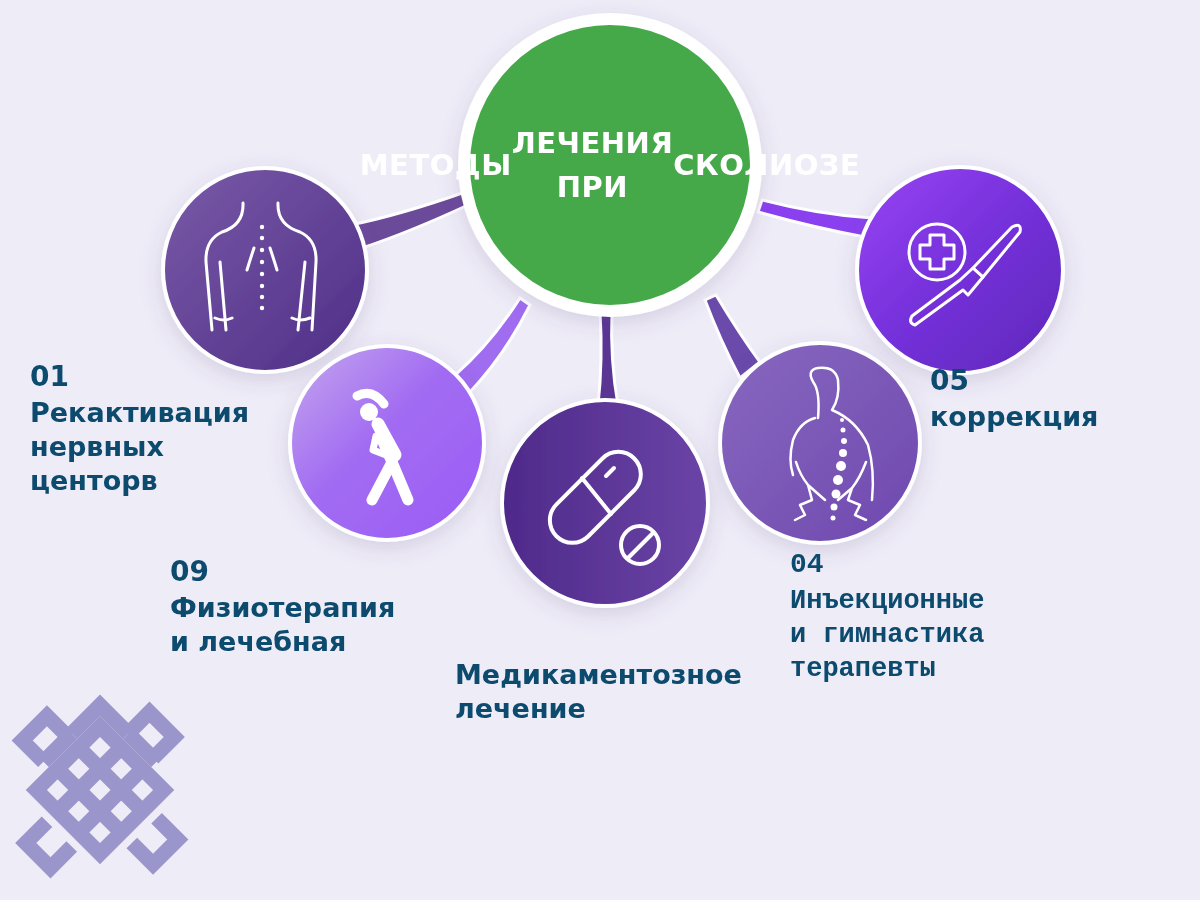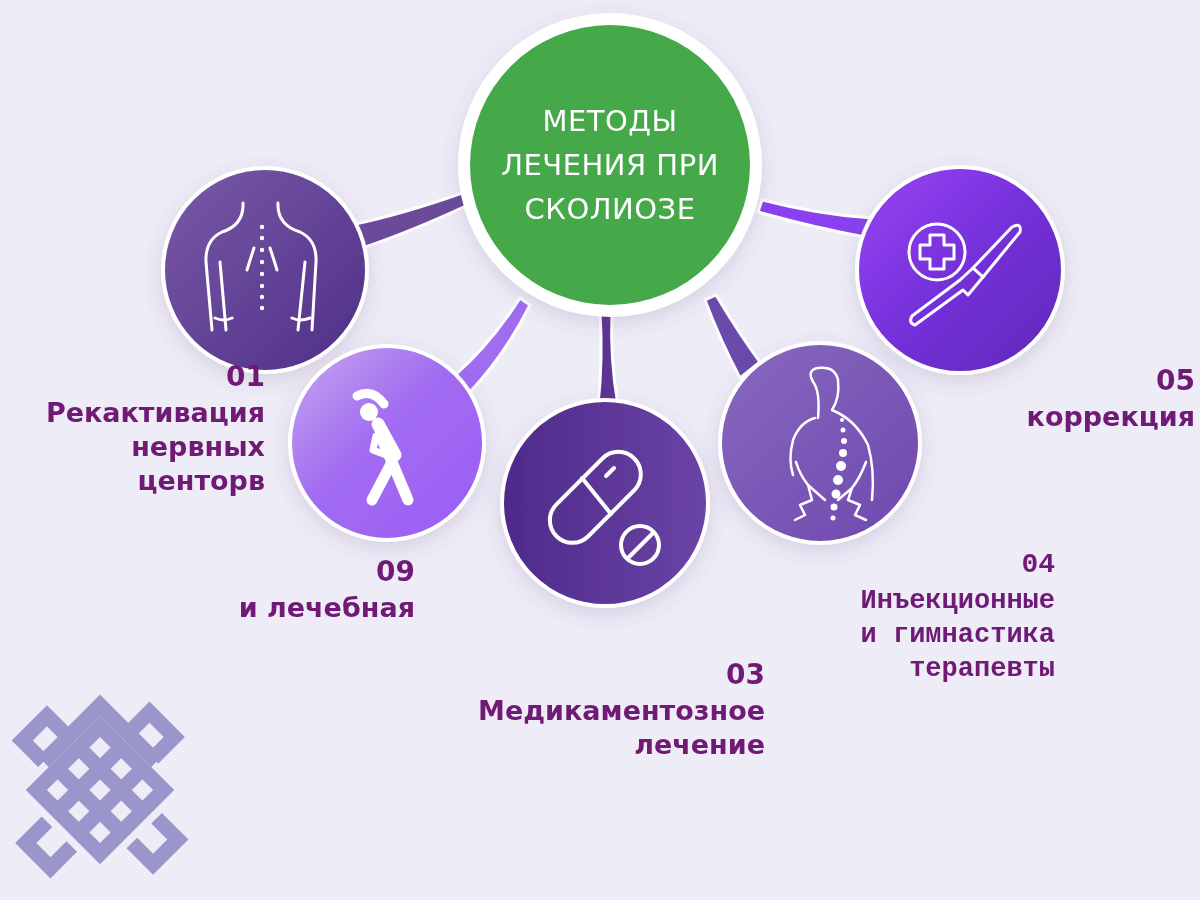--- a/index.html
+++ b/index.html
@@ -5,26 +5,26 @@
   html, body { margin:0; padding:0; }
   body {
     width:1200px; height:900px; overflow:hidden;
     background:#EEECF6;
     font-family:"DejaVu Sans", sans-serif;
     position:relative;
   }
   #stage { position:absolute; left:0; top:0; width:1200px; height:900px; }
   .center-title {
     position:absolute; left:460px; top:80px; width:300px; height:170px;
-    display:flex; flex-direction:column; align-items:center; justify-content:center;
+    display:flex; flex-direction:row; align-items:center; justify-content:center;
     color:#ffffff; font-size:29px; line-height:44px; letter-spacing:0.5px;
-    text-align:center; font-weight:400;
+    text-align:center; font-weight:700;
   }
   .label {
-    position:absolute; text-align:right; color:#701a75;
+    position:absolute; text-align:left; color:#0c4a6e;
     font-weight:bold; font-size:27px; line-height:34px;
   }
   .label .num { display:block; font-size:28px; margin-bottom:2px; }
   .label .line { display:block; white-space:nowrap; }
 </style>
 </head>
 <body>
 
 <svg id="stage" width="1200" height="900" viewBox="0 0 1200 900">
   <defs>
@@ -167,25 +167,25 @@
 
 <div class="label" style="left:30px; top:360px; width:235px;">
   <span class="num">01</span>
   <span class="line">Рекактивация</span>
   <span class="line">нервных</span>
   <span class="line">центорв</span>
 </div>
 
 <div class="label" style="left:170px; top:555px; width:245px;">
   <span class="num">09</span>
+  <span class="line">Физиотерапия</span>
   <span class="line">и лечебная</span>
 </div>
 
 <div class="label" style="left:455px; top:658px; width:310px;">
-  <span class="num">03</span>
   <span class="line">Медикаментозное</span>
   <span class="line">лечение</span>
 </div>
 
 <div class="label" style="left:790px; top:548px; width:265px;font-family:Liberation Mono, monospace;">
   <span class="num">04</span>
   <span class="line">Инъекционные</span>
   <span class="line">и гимнастика</span>
   <span class="line">терапевты</span>
 </div>

